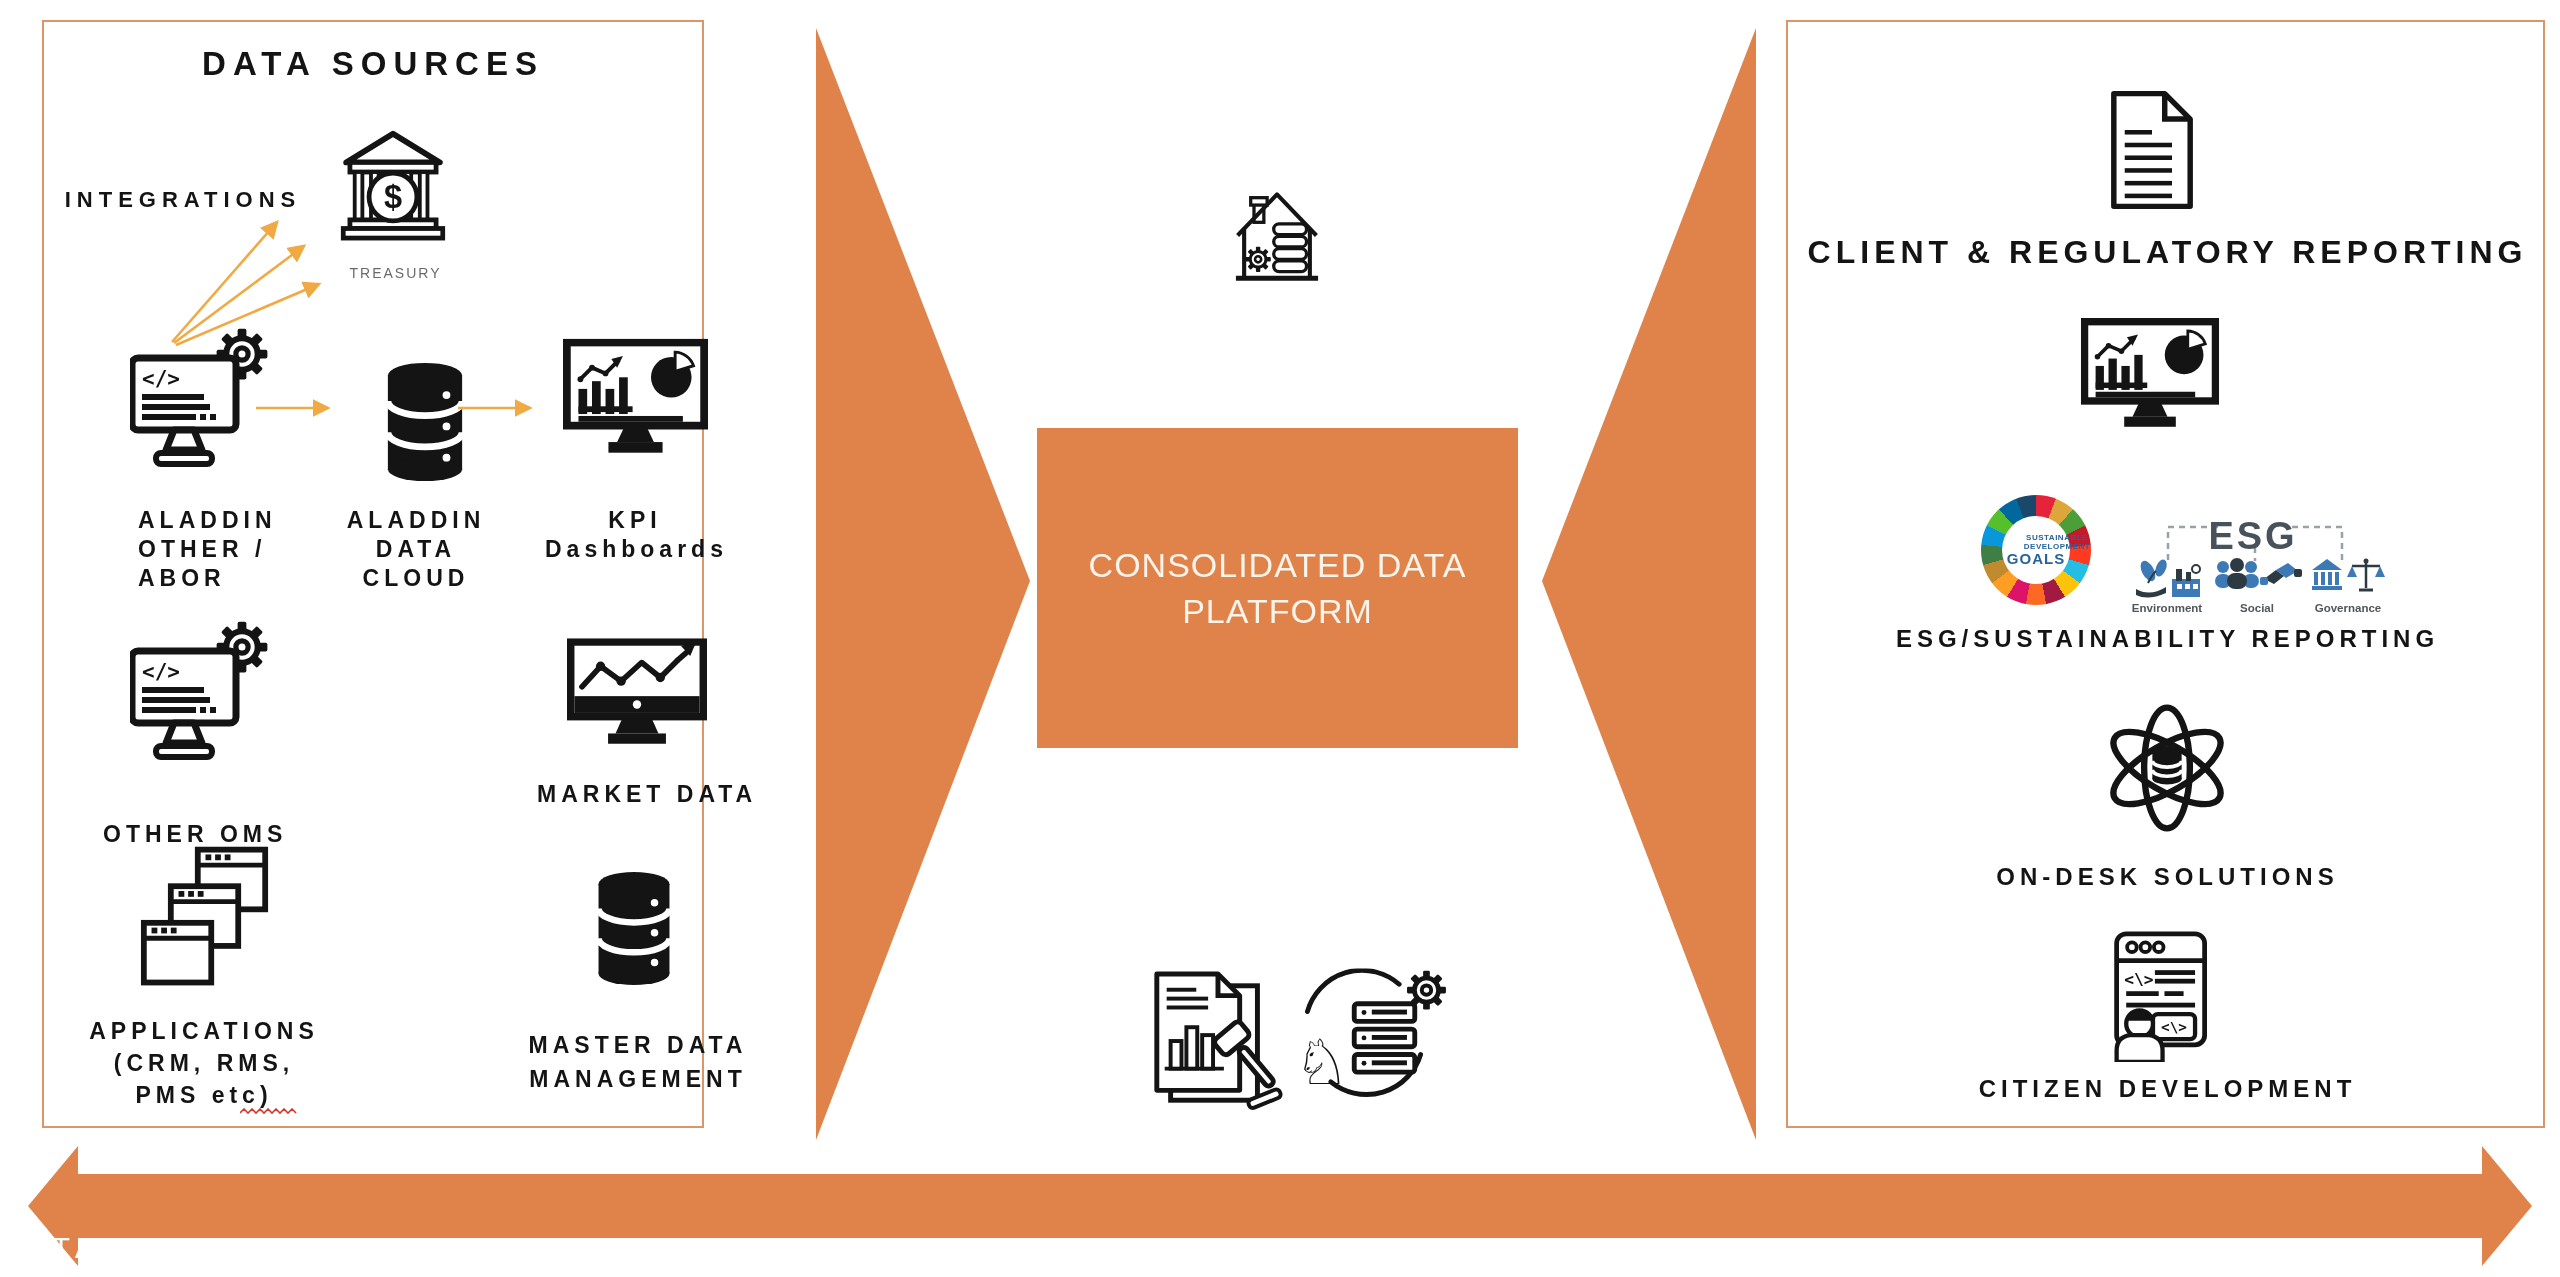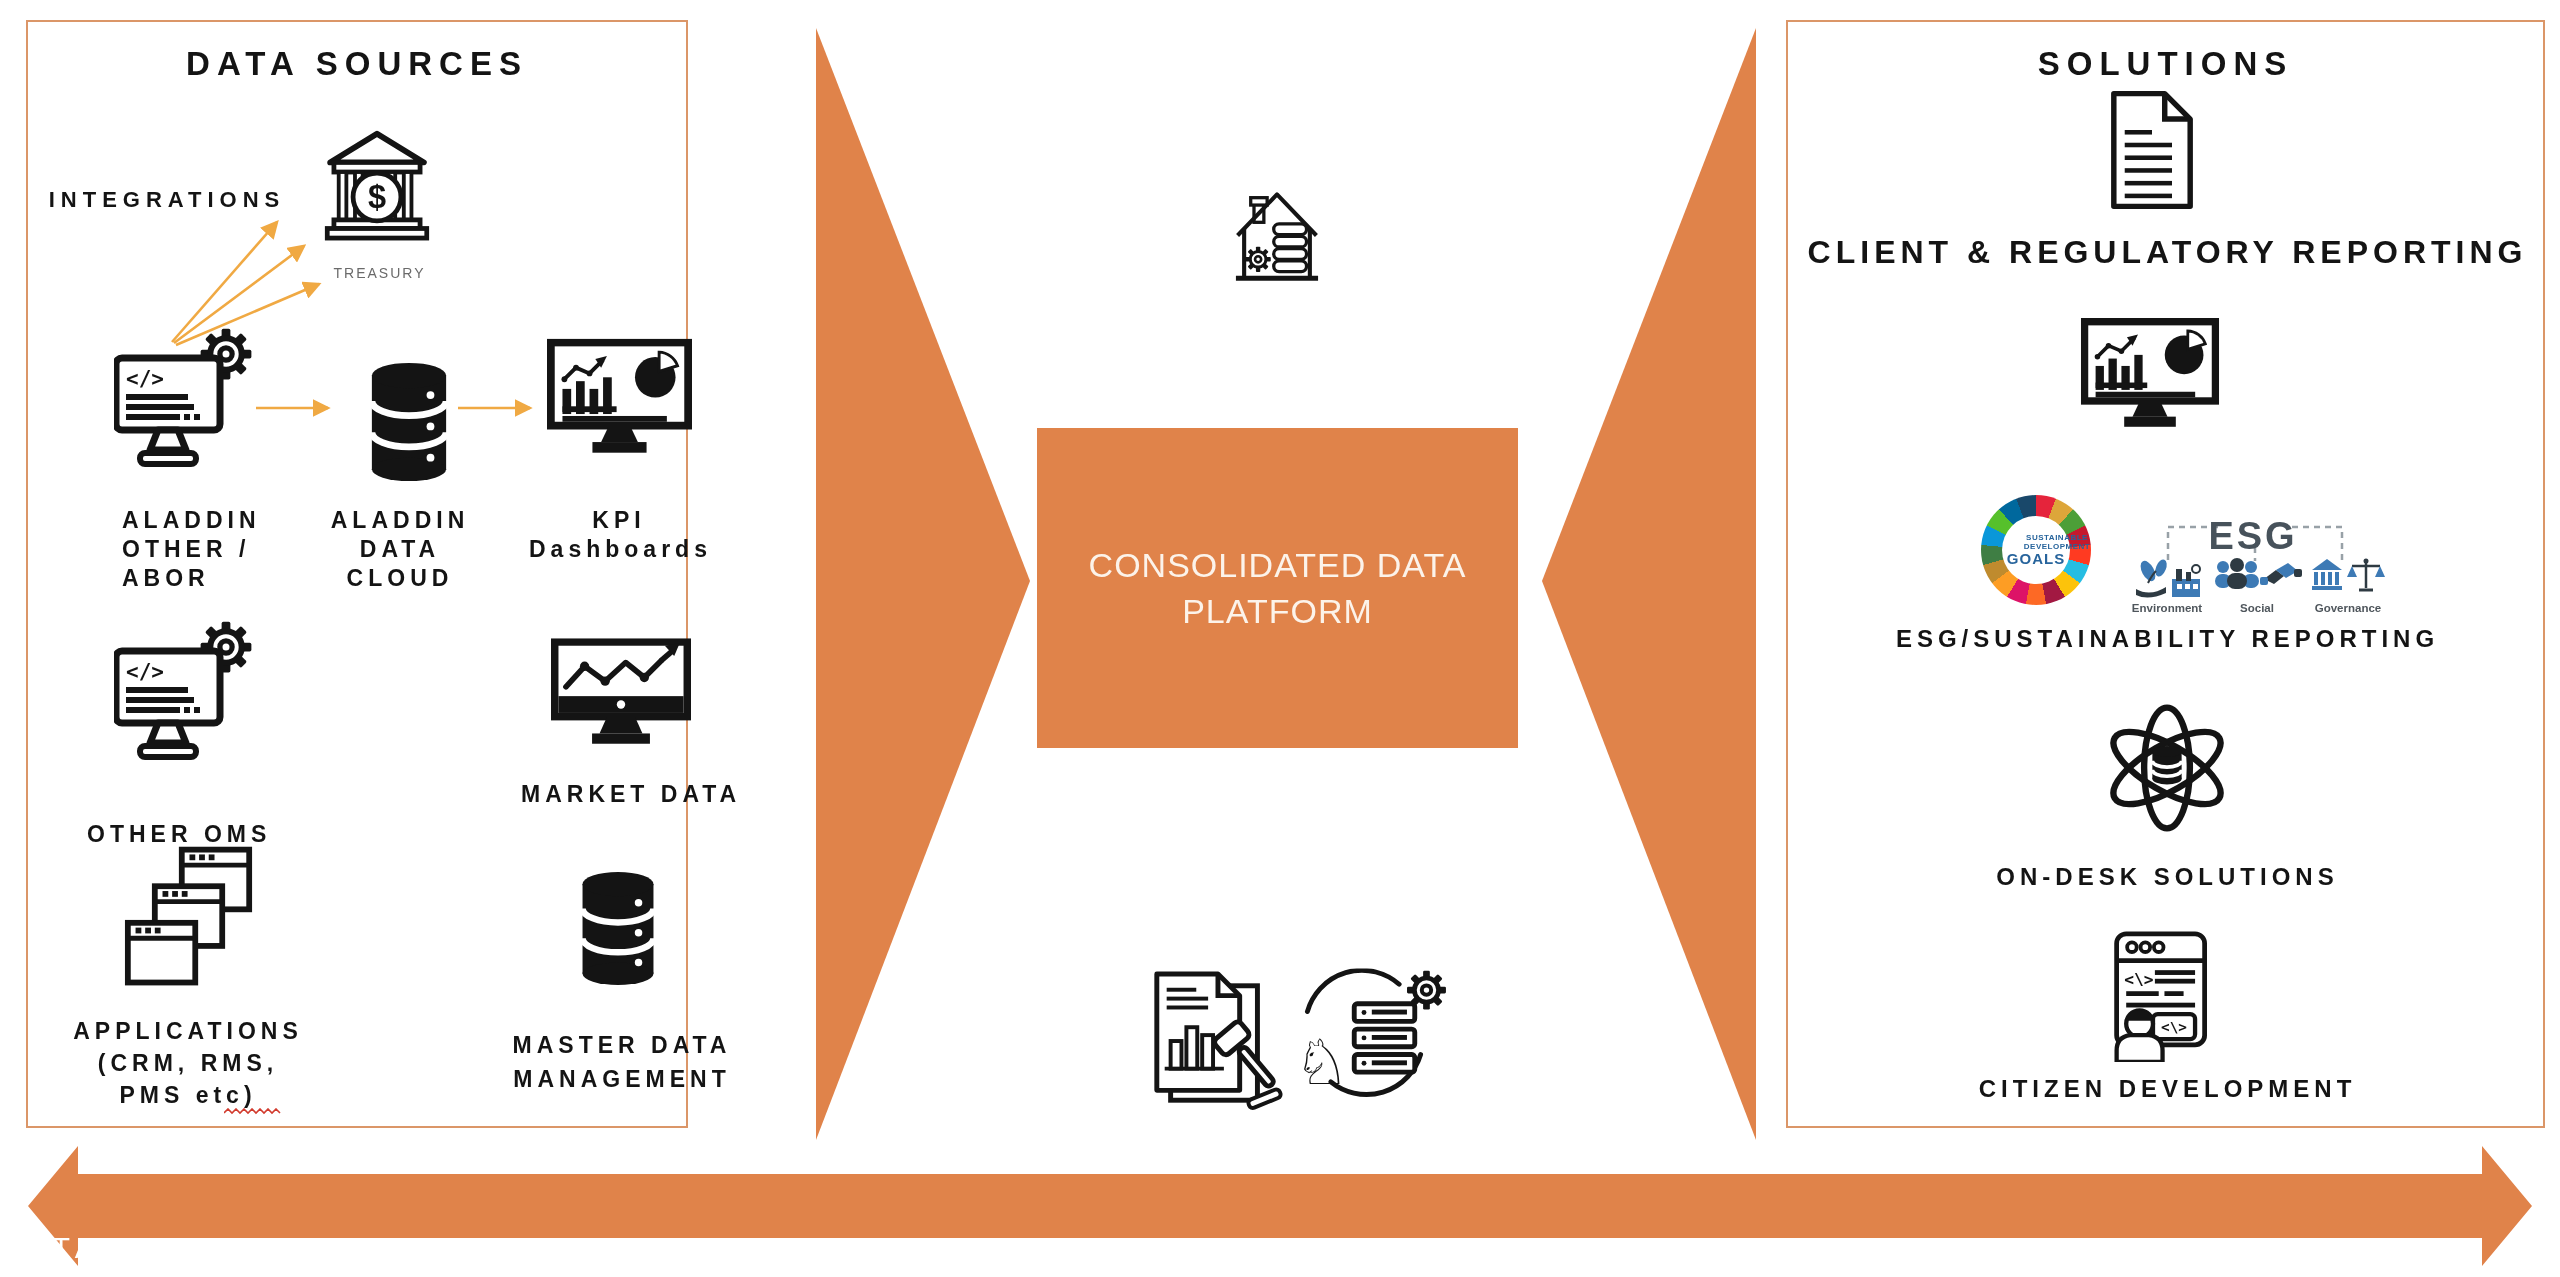--- a/index.html
+++ b/index.html
@@ -1,20 +1,20 @@
 <!DOCTYPE html>
 <html><head>
 <meta charset="utf-8">
 <style>
   html,body{margin:0;padding:0;background:#fff;}
   .stage{position:relative;width:2560px;height:1277px;background:#fff;overflow:hidden;
          font-family:"Liberation Sans",sans-serif;}
   .abs{position:absolute;}
   .panel{position:absolute;background:#fff;border:2px solid #DB9668;box-sizing:border-box;}
-  .panel-left{left:26px;top:20px;width:662px;height:1108px;padding-left:8px;}
+  .panel-left{left:42px;top:20px;width:662px;height:1108px;padding-left:8px;}
   .panel-right{left:1786px;top:20px;width:759px;height:1108px;}
   .ptitle{position:absolute;left:0;right:0;text-align:center;font-size:33px;font-weight:bold;
           color:#141414;letter-spacing:7px;line-height:40px;}
   .lbl{position:absolute;font-weight:bold;color:#141414;font-size:23px;letter-spacing:5px;
        line-height:29px;text-align:center;white-space:nowrap;}
   .lbl-left{text-align:left;}
   .small-gray{position:absolute;font-size:14px;letter-spacing:2px;color:#6A6A6A;text-align:center;}
   .center-box{position:absolute;left:1037px;top:428px;width:481px;height:320px;background:#E0834A;
               display:flex;flex-direction:column;align-items:center;justify-content:center;}
   .center-box div{color:#FCF3EA;font-size:34px;line-height:46px;letter-spacing:1px;text-align:right;}
@@ -310,21 +310,20 @@
     <svg class="abs" style="left:548px;top:830px" width="84" height="152" viewBox="0 0 90 130" preserveAspectRatio="xMidYMid meet">
         <use href="#sym-db"></use>
       </svg>
     <div class="lbl" style="left:469px;top:1006px;width:250px;line-height:34px;">
       <div>MASTER DATA</div>
       <div>MANAGEMENT</div>
     </div>
   </section>
 
   <section class="panel panel-right">
-    <div class="ptitle" style="top:22px">SOLUTIONS</div>
 
     <svg class="abs" style="left:318px;top:68px" width="92" height="120" viewBox="0 0 100 132">
         <use href="#sym-doc"></use>
       </svg>
     <div class="lbl" style="left:0;top:216px;width:759px;font-size:32px;">CLIENT &amp; REGULATORY REPORTING</div>
 
     <svg class="abs" style="left:292px;top:296px" width="140" height="118" viewBox="0 0 150 128">
         <use href="#sym-dashmon"></use>
       </svg>
 

